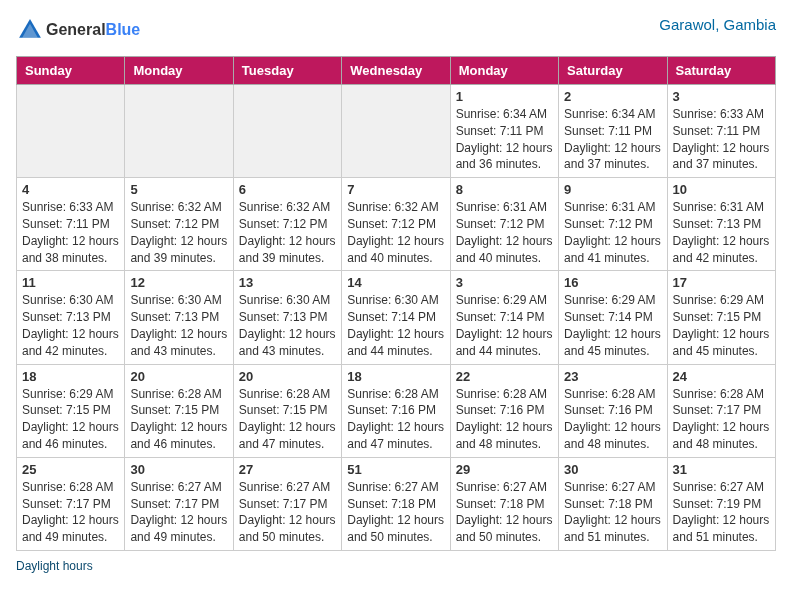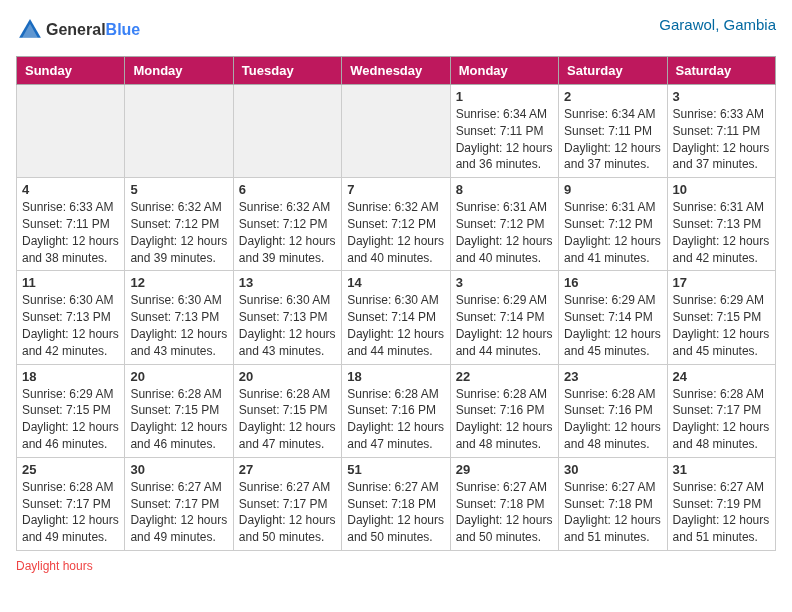--- a/index.html
+++ b/index.html
@@ -77,21 +77,21 @@
       margin-bottom: 2px;
     }
     .day-info {
       font-size: 12px;
       color: #333;
       line-height: 1.4;
     }
     .footer-note {
       margin-top: 8px;
       font-size: 12px;
-      color: #ef4444;
+      color: #0c4a6e;
       text-align: left;
     }
   </style>
 </head>
 <body>
 
 <div class="header-area">
   <div class="logo">
     <svg class="logo-icon" viewBox="0 0 36 36" xmlns="http://www.w3.org/2000/svg">
       <polygon points="18,4 32,28 4,28" fill="#1a6bbf"></polygon>

